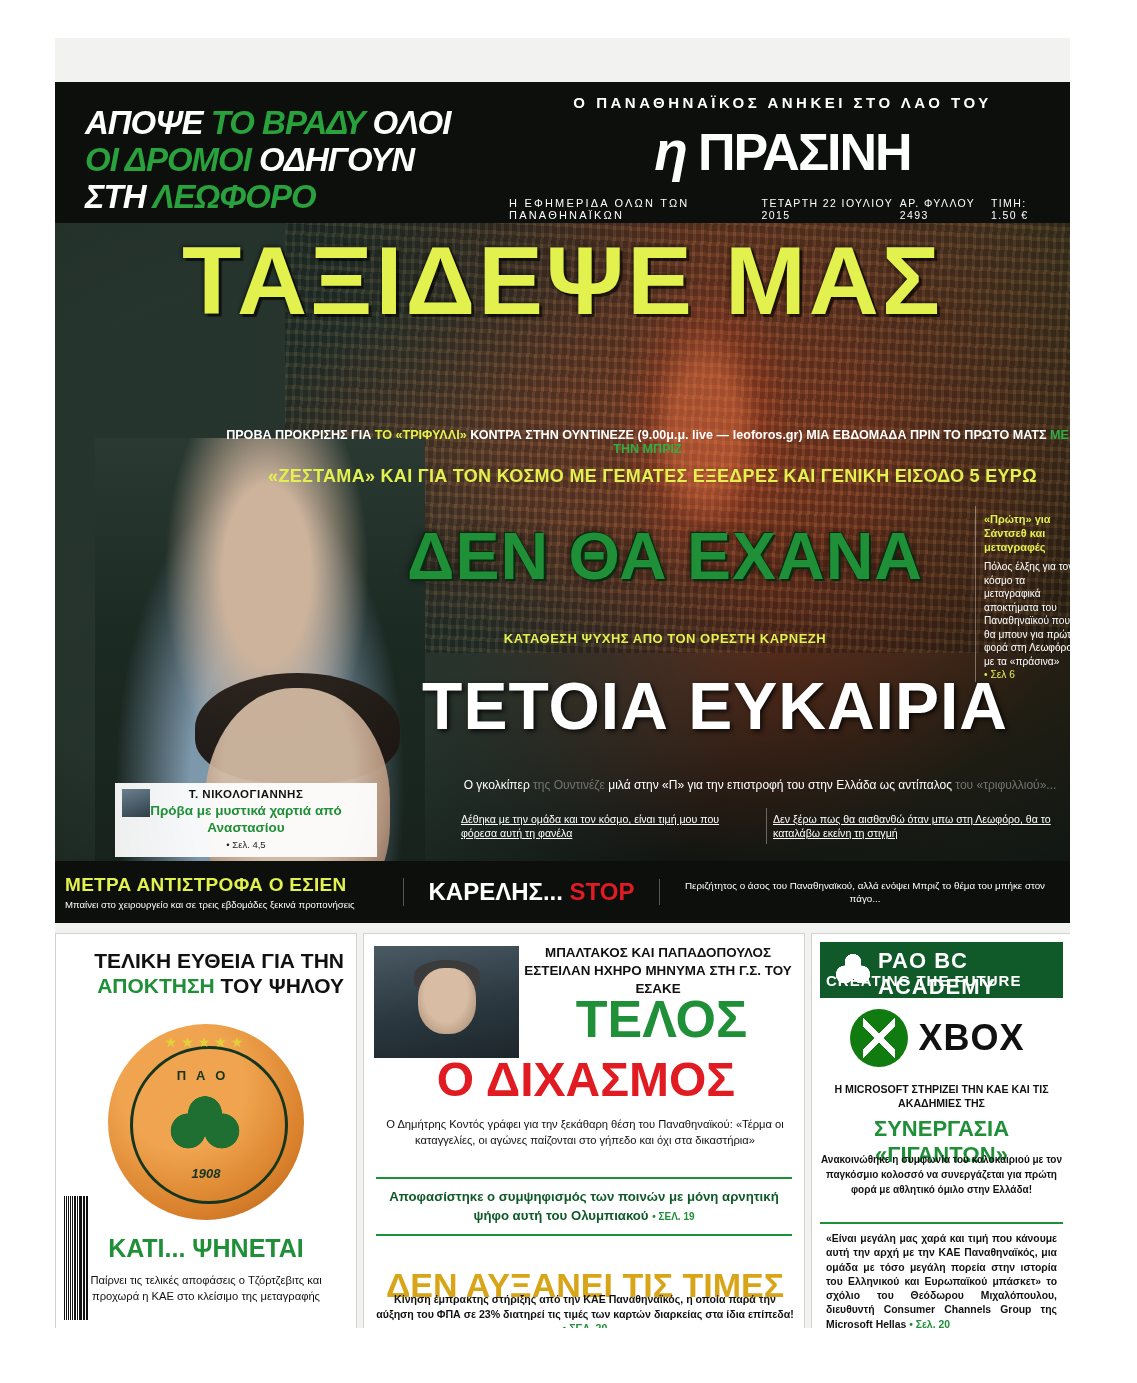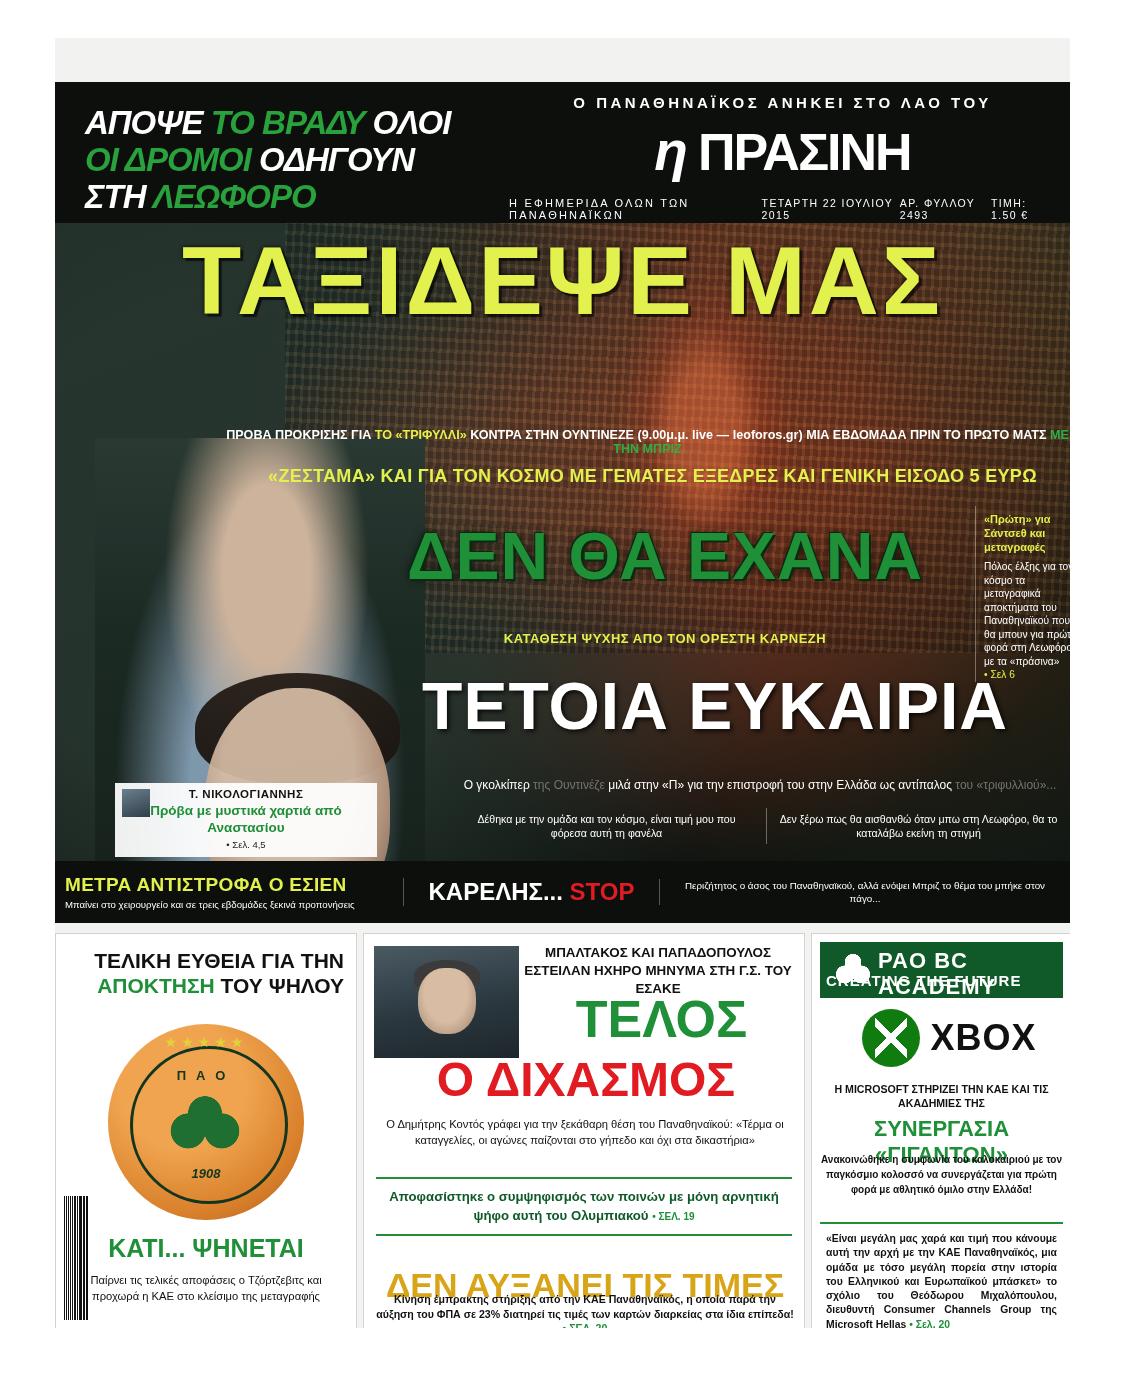--- a/index.html
+++ b/index.html
@@ -58,21 +58,21 @@
   .hl2{position:absolute;left:300px;top:300px;width:620px;text-align:center;color:#1f8f38;
     font-size:66px;font-weight:bold;letter-spacing:1px;line-height:66px;
     text-shadow:2px 2px 0 #062b10, -1px -1px 0 #062b10, 0 0 10px rgba(0,0,0,.7);}
   .hl2b{position:absolute;left:300px;top:450px;width:720px;text-align:center;color:#ffffff;
     font-size:66px;font-weight:bold;letter-spacing:1px;line-height:66px;text-shadow:2px 2px 5px rgba(0,0,0,.85);}
   .hl2cap{position:absolute;left:330px;top:408px;width:560px;text-align:center;color:#e2f14d;font-size:13px;font-weight:bold;letter-spacing:.5px;}
   .hl2foot{position:absolute;left:395px;top:555px;width:620px;text-align:center;color:#ffffff;font-size:12px;}
   .hl2foot .g{color:#737373;}
 
   .quotes{position:absolute;left:400px;top:585px;width:615px;display:flex;gap:8px;}
-  .quotes .q{flex:1;color:#ffffff;font-size:10.6px;line-height:14px;text-align:center;padding:4px 6px;border-left:1px solid rgba(255,255,255,.35);}
+  .quotes .q{flex:1;color:#ffffff;font-size:10.6px;line-height:14px;padding:4px 6px;border-left:1px solid rgba(255,255,255,.35);text-decoration:underline;}
   .quotes .q:first-child{border-left:none;}
 
   .side-box{position:absolute;left:920px;top:283px;width:95px;color:#ffffff;font-size:10.2px;line-height:13.5px;padding:6px 6px 0 8px;border-left:1px solid rgba(255,255,255,.35);}
   .side-box .t{color:#e2f14d;font-weight:bold;font-size:11px;line-height:14px;margin-bottom:6px;}
   .side-box .pg{color:#e2f14d;}
 
   .niko{position:absolute;left:60px;top:560px;width:250px;background:rgba(255,255,255,.93);padding:5px 6px 7px;text-align:center;}
   .niko .nm{font-size:11.5px;font-weight:bold;color:#111;letter-spacing:.5px;}
   .niko .tx{font-size:13.5px;font-weight:bold;color:#1f8f38;line-height:17px;margin-top:2px;}
   .niko .pg{font-size:9.5px;color:#222;margin-top:3px;}
@@ -124,21 +124,21 @@
   .c2-p2{position:absolute;left:12px;top:358px;width:418px;text-align:center;font-size:10.6px;line-height:14.5px;color:#111;font-weight:bold;}
   .c2-p2 .pg{color:#1f8f38;}
 
   .c3-band{position:absolute;left:8px;top:8px;width:243px;height:56px;background:#0f5a28;color:#fff;}
   .c3-band .t1{position:absolute;left:58px;top:6px;font-size:22px;font-weight:bold;letter-spacing:1px;}
   .c3-band .t2{position:absolute;left:6px;top:30px;font-size:15px;font-weight:bold;letter-spacing:1px;}
   .c3-band .clover{position:absolute;left:16px;top:10px;width:34px;height:34px;
     background:radial-gradient(circle at 50% 30%, #fff 0 28%, rgba(0,0,0,0) 29%),
                radial-gradient(circle at 26% 66%, #fff 0 26%, rgba(0,0,0,0) 27%),
                radial-gradient(circle at 74% 66%, #fff 0 26%, rgba(0,0,0,0) 27%);}
-  .xbox{position:absolute;left:16px;top:68px;width:243px;height:72px;background:#ffffff;display:flex;align-items:center;justify-content:center;gap:10px;}
+  .xbox{position:absolute;left:4px;top:68px;width:243px;height:72px;background:#ffffff;display:flex;align-items:center;justify-content:center;gap:10px;}
   .xbox .orb{width:58px;height:58px;border-radius:50%;background:#107c10;position:relative;}
   .xbox .orb:before{content:"";position:absolute;left:13px;top:9px;width:32px;height:40px;
     background:linear-gradient(45deg,transparent 44%,#fff 44% 56%,transparent 56%),
                linear-gradient(-45deg,transparent 44%,#fff 44% 56%,transparent 56%);}
   .xbox .wd{font-size:36px;font-weight:bold;color:#111;letter-spacing:1px;}
   .c3-p1{position:absolute;left:8px;top:148px;width:243px;text-align:center;font-size:10.6px;font-weight:bold;color:#111;line-height:14px;}
   .c3-h{position:absolute;left:8px;top:182px;width:243px;text-align:center;font-size:22px;font-weight:bold;color:#1f8f38;}
   .c3-p2{position:absolute;left:8px;top:218px;width:243px;text-align:center;font-size:10px;line-height:15px;color:#111;font-weight:bold;}
   .c3-quote{position:absolute;left:8px;top:288px;width:243px;box-sizing:border-box;border-top:2px solid #1f8f38;padding:8px 6px 0;text-align:justify;font-size:10.4px;line-height:14.3px;color:#111;font-weight:bold;}
   .c3-quote .pg{color:#1f8f38;}

